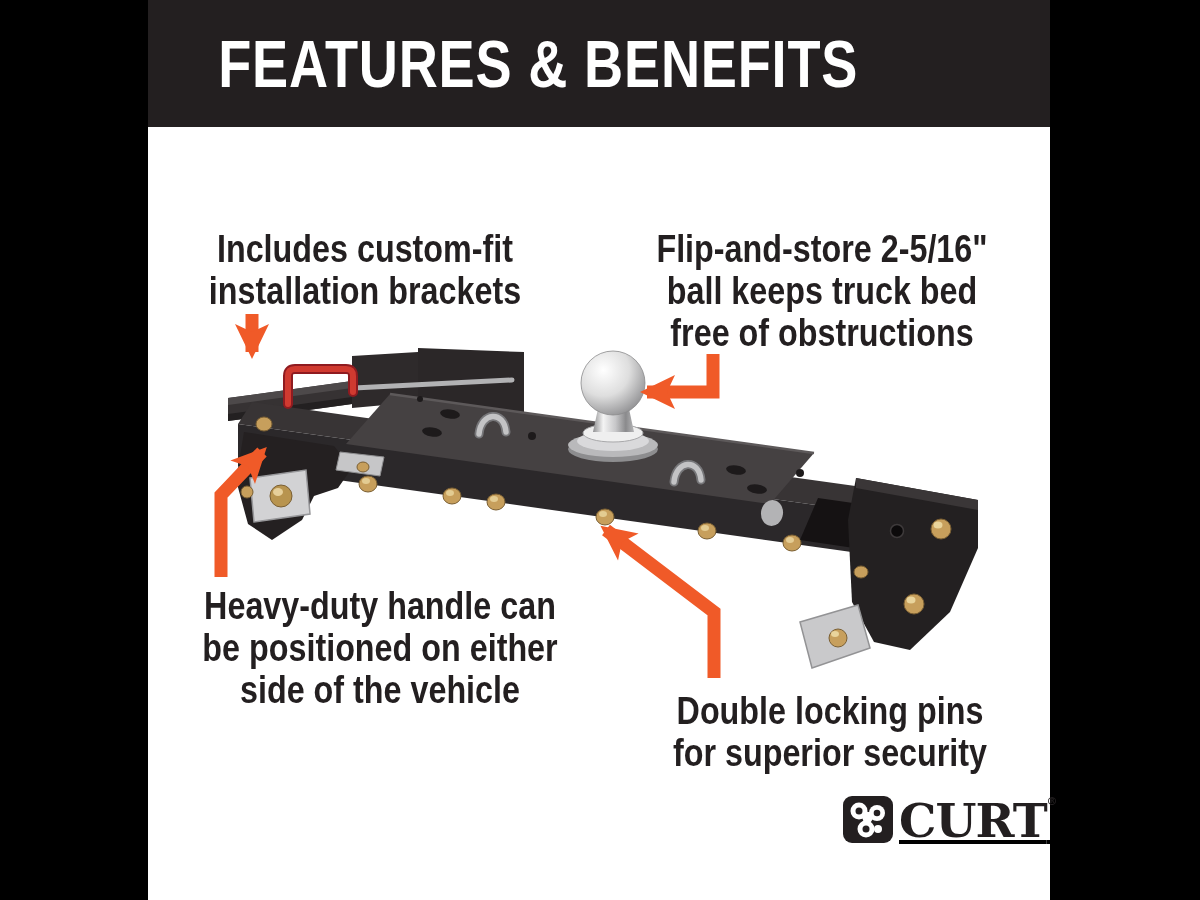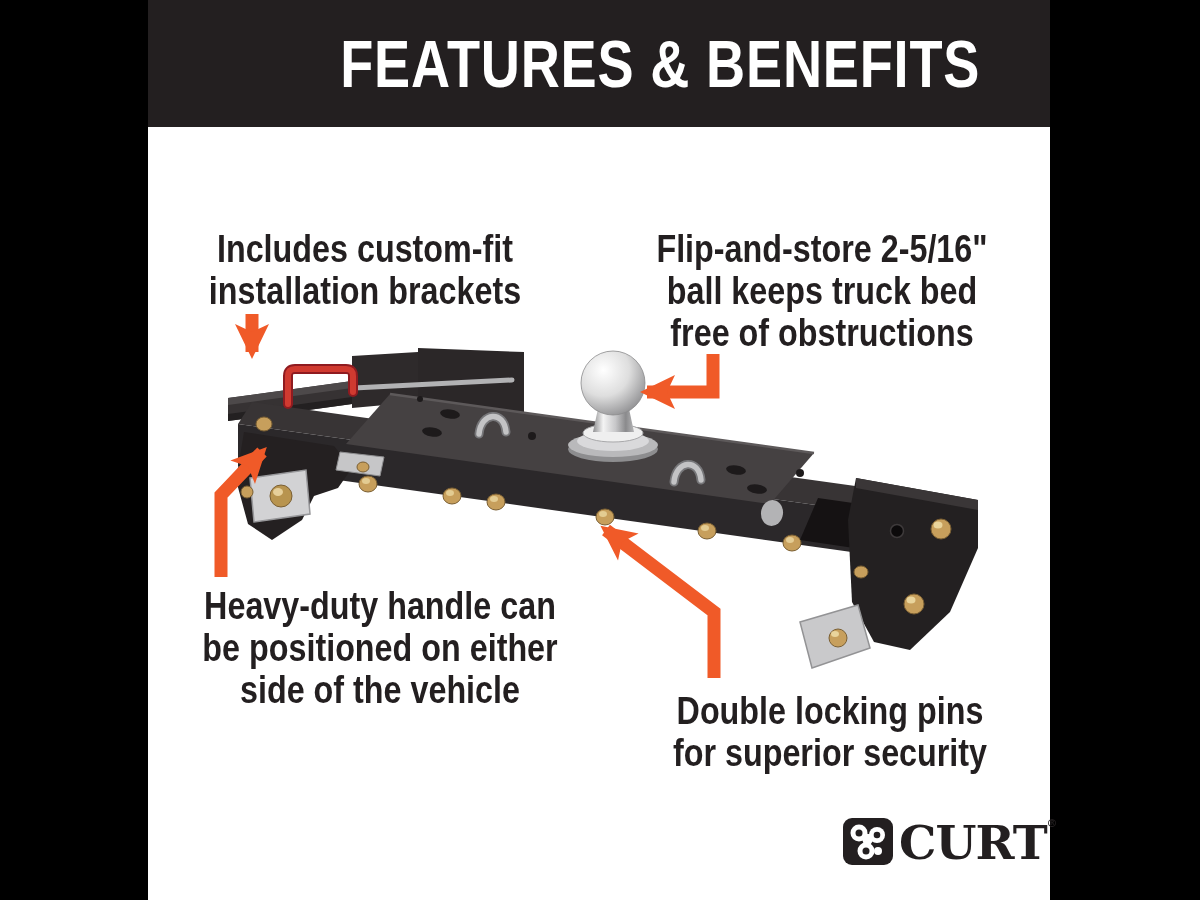--- a/index.html
+++ b/index.html
@@ -3,34 +3,34 @@
 <meta charset="utf-8">
 <style>
   html,body{margin:0;padding:0;background:#000;}
   .stage{position:relative;width:1200px;height:900px;background:#000;overflow:hidden;
          font-family:"Liberation Sans",sans-serif;}
   .sidebar{position:absolute;top:0;height:900px;background:#000;}
   .sidebar.left{left:0;width:148px;}
   .sidebar.right{left:1050px;width:150px;}
   .content{position:absolute;left:148px;top:0;width:902px;height:900px;background:#ffffff;}
   .header{position:absolute;left:148px;top:0;width:902px;height:127px;background:#231f20;
-          display:flex;align-items:center;justify-content:flex-end;z-index:3;}
+          display:flex;align-items:center;justify-content:flex-start;z-index:3;}
   .header h1{margin:0;color:#ffffff;font-size:66px;font-weight:800;letter-spacing:1px;
              transform:scaleX(.82);white-space:nowrap;
              font-family:"Liberation Sans",sans-serif;}
   .callout{position:absolute;z-index:4;text-align:center;color:#231f20;
            font-weight:700;font-size:38px;line-height:42px;transform:scaleX(.85);
            font-family:"Liberation Sans",sans-serif;}
   .callout span{display:block;white-space:nowrap;}
   #callout-brackets{left:150px;top:228px;width:430px;}
   #callout-ball{left:610px;top:228px;width:424px;}
   #callout-handle{left:165px;top:585px;width:430px;}
   #callout-pins{left:620px;top:690px;width:420px;}
   .art{position:absolute;left:0;top:0;z-index:2;}
-  .brand{position:absolute;left:843px;top:818px;z-index:4;display:flex;align-items:flex-end;}
+  .brand{position:absolute;left:843px;top:796px;z-index:4;display:flex;align-items:flex-end;text-decoration:underline;}
   .brand .wordmark{font-family:"DejaVu Serif",serif;font-weight:700;font-size:47px;
                    line-height:47px;color:#231f20;letter-spacing:-1px;margin-left:6px;}
   .brand sup{font-size:11px;vertical-align:top;line-height:10px;}
 </style>
 </head>
 <body>
 
 <div class="stage">
   <div class="sidebar left"></div>
   <div class="sidebar right"></div>

